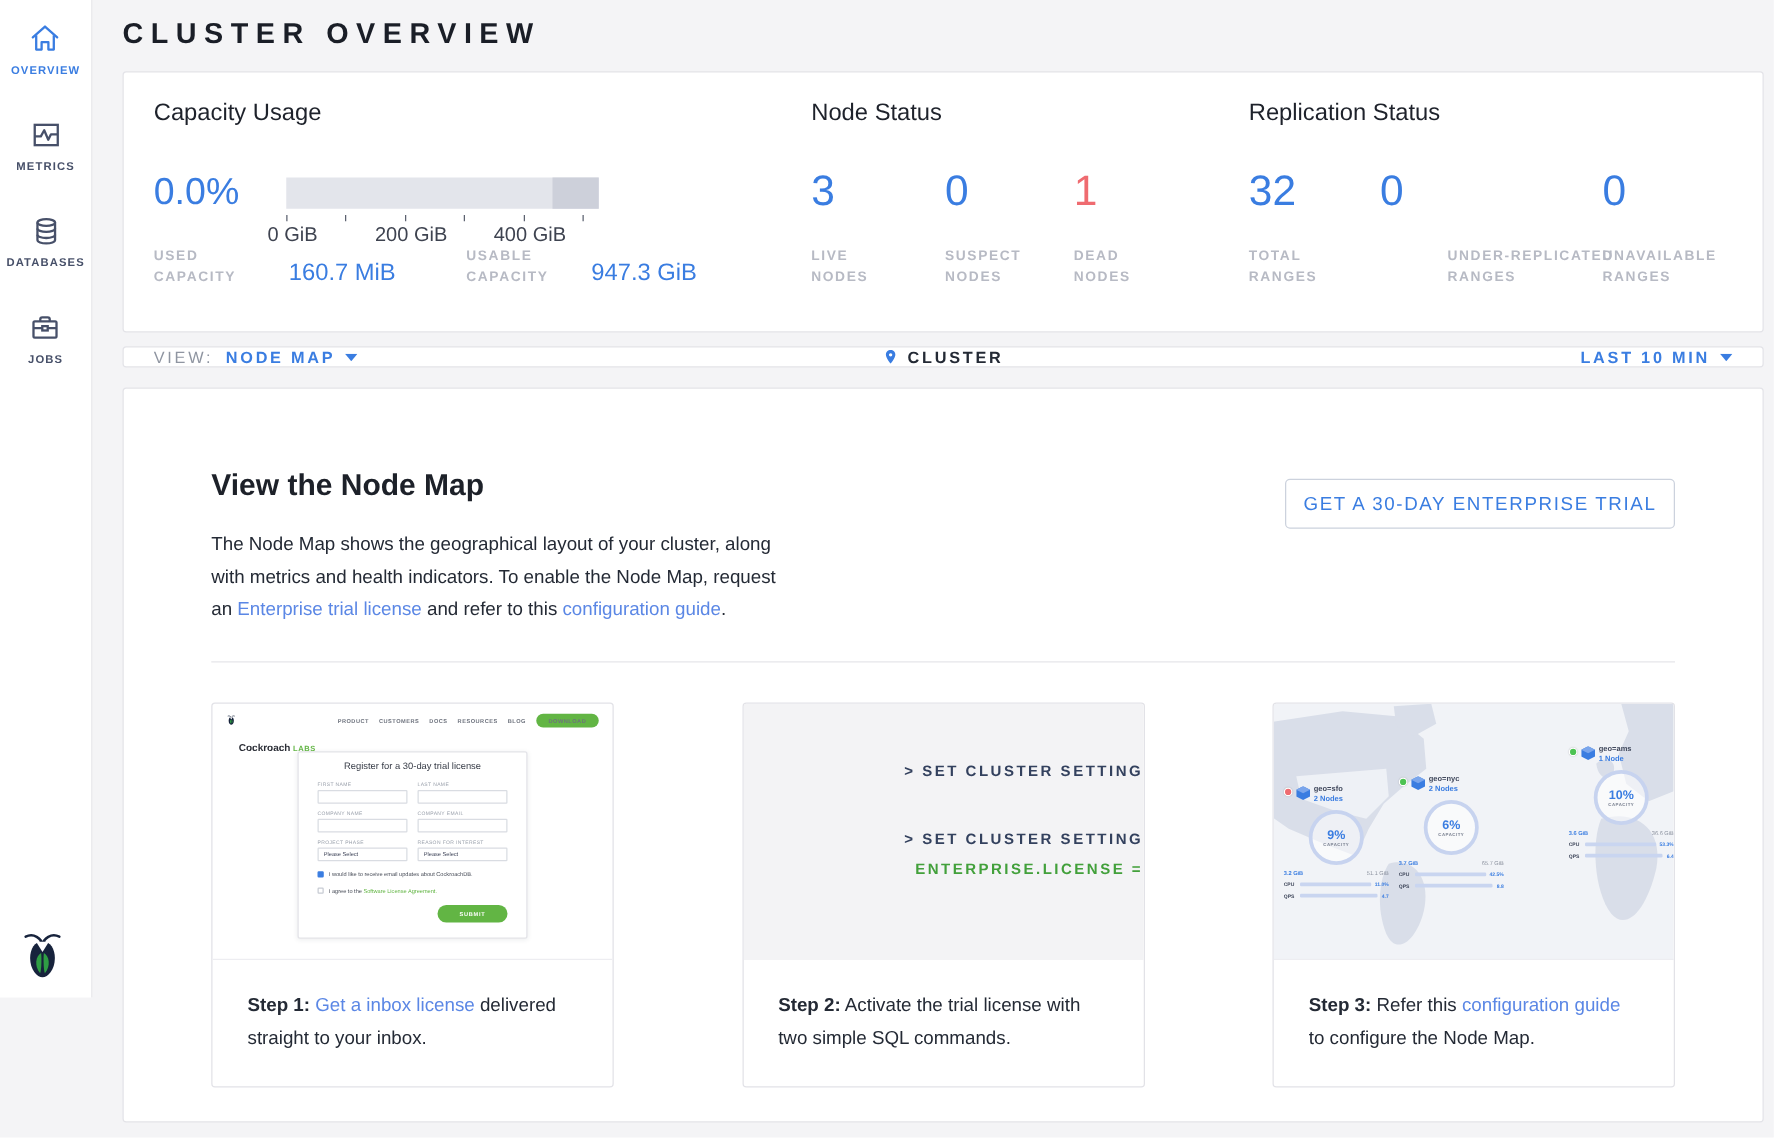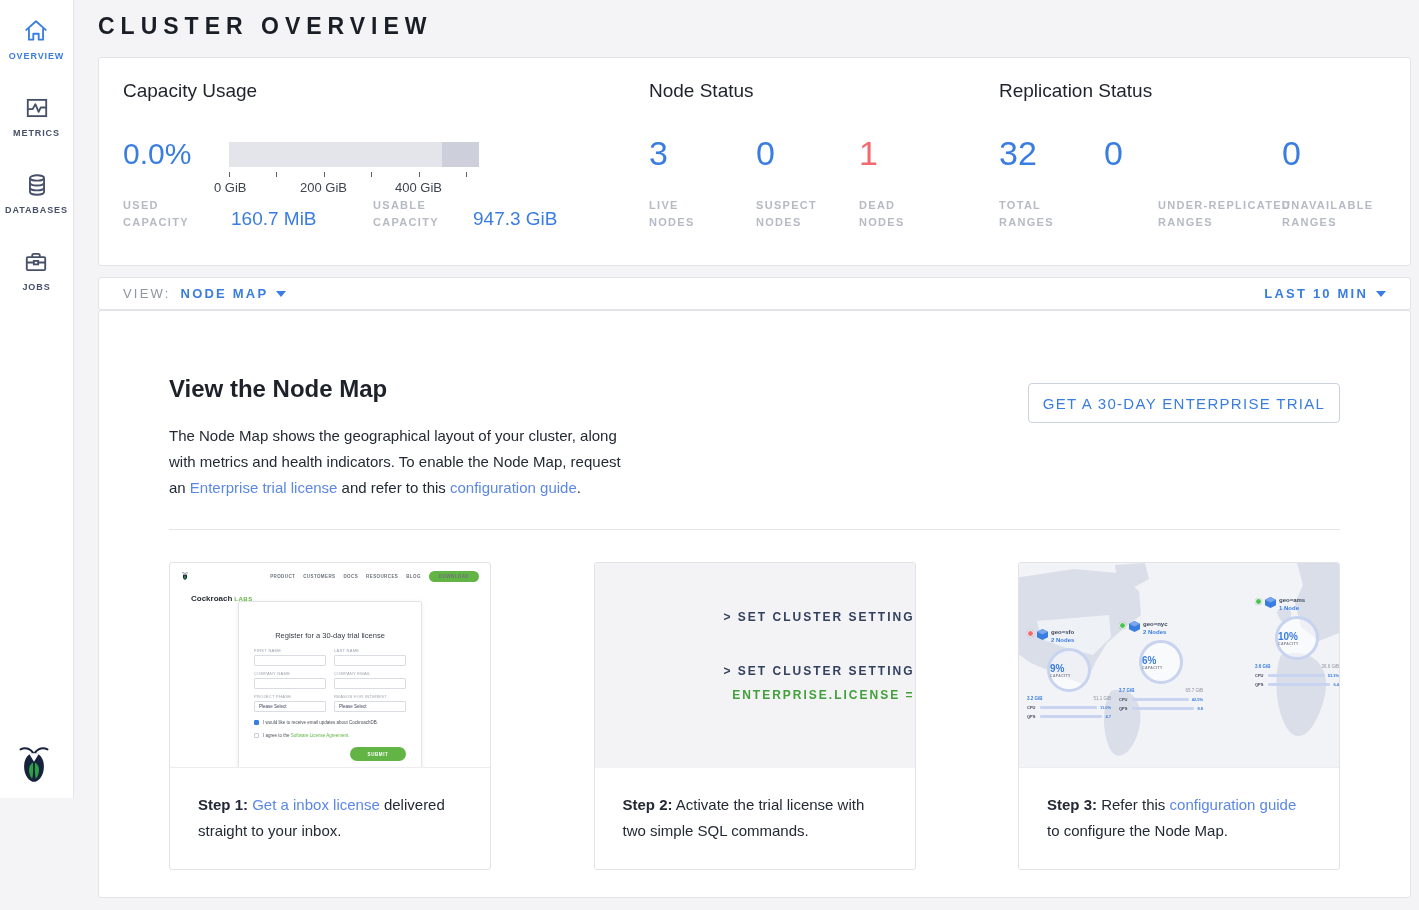--- a/index.html
+++ b/index.html
@@ -23,33 +23,33 @@
   .side-item.active { color:#3a7de1; }
   .side-logo { position:absolute; left:15px; bottom:12px; width:38px; height:44px; }
   
   .page-title {
     position:absolute; left:98px; top:13px;
     font-size:23px; font-weight:600; letter-spacing:6px; color:#1a1e27;
   }
   
   .panel { position:absolute; background:#fff; border:1px solid #e3e3e8; border-radius:3px; }
   .top-panel  { left:98px; top:57px;  width:1313px; height:209px; }
-  .view-bar   { left:98px; top:277px; width:1313px; height:33px; display:flex; align-items:center; padding:0 24px; }
+  .view-bar   { left:98px; top:277px; width:1313px; height:17px; display:flex; align-items:center; padding:0 24px; }
   .main-panel { left:98px; top:310px; width:1313px; height:588px; }
 
   
   .sec-title { position:absolute; font-size:19px; font-weight:500; color:#1e222b; }
   .big-num { position:absolute; font-size:34px; font-weight:400; color:#3a7de1; line-height:1; }
   .big-num.dead { color:#ef6b70; }
   .stat-label { position:absolute; font-size:11px; font-weight:700; letter-spacing:1.3px; color:#b7bac4; line-height:17px; text-transform:uppercase; }
   .pct { position:absolute; left:24px; top:79px; font-size:30px; font-weight:500; color:#3a7de1; }
   .cap-bar { position:absolute; left:130px; top:84px; width:250px; height:25px; background:#e3e5eb; }
   .cap-bar .reserved { position:absolute; right:0; top:0; height:25px; width:15%; background:#cdd0da; }
   .cap-tick { position:absolute; top:114px; width:1px; height:5px; background:#5c6270; }
-  .cap-tick-label { position:absolute; top:122px; font-size:13px; color:#3e4350; }
+  .cap-tick-label { position:absolute; top:122px; font-size:16px; color:#3e4350; }
   .cap-value { position:absolute; font-size:19px; color:#3a7de1; }
 
   
   .vb-left { display:flex; align-items:center; gap:10px; }
   .vb-label { font-size:13px; letter-spacing:2.2px; color:#8f95a1; font-weight:500; }
   .vb-drop { display:flex; align-items:center; gap:8px; color:#3a7de1; font-size:13px; letter-spacing:2.2px; font-weight:600; cursor:pointer; }
   .vb-center { position:absolute; left:0; right:0; display:flex; justify-content:center; align-items:center; gap:7px; pointer-events:none; }
   .vb-scope { font-size:13px; letter-spacing:2.2px; font-weight:600; color:#242a35; }
   .vb-right { margin-left:auto; display:flex; align-items:center; gap:8px; color:#3a7de1; font-size:13px; letter-spacing:2.2px; font-weight:600; cursor:pointer; }
   .caret { width:10px; height:6px; }
@@ -74,21 +74,21 @@
 
   
   .mini-head { height:26px; display:flex; align-items:center; padding:0 11px; }
   .mini-logo { display:flex; align-items:baseline; gap:2px; }
   .mini-logo svg { width:8px; height:10px; align-self:center; }
   .mini-logo .mname { font-size:8px; font-weight:700; color:#2a2d35;margin-top:45px; }
   .mini-logo .msuffix { font-size:6px; font-weight:700; color:#62b544; letter-spacing:0.5px; }
   .mini-nav { margin-left:auto; display:flex; align-items:center; gap:8px; }
   .mini-nav span { font-size:4.5px; font-weight:700; color:#6d727d; letter-spacing:0.4px; }
   .mini-dl { background:#62b544; color:#fff; font-size:4.5px; font-weight:700; letter-spacing:0.5px; padding:3px 10px; border-radius:9px; }
-  .mini-form { width:184px; margin:12px auto 0 auto; background:#fff; border:1px solid #e3e3e8; border-radius:2px; box-shadow:0 1px 4px rgba(30,35,50,0.08); padding:29px 15px 12px 15px; }
+  .mini-form { width:184px; margin:12px auto 0 auto; background:#fff; border:1px solid #e3e3e8; border-radius:2px; box-shadow:0 1px 4px rgba(30,35,50,0.08); padding:6px 15px 12px 15px; }
   .mini-form-title { text-align:center; font-size:7.5px; color:#363b46; margin-bottom:8px; }
   .mini-grid { display:grid; grid-template-columns:1fr 1fr; column-gap:8px; row-gap:5px; }
   .mf-label { font-size:4px; color:#9ba1ac; letter-spacing:0.3px; margin-bottom:2px; }
   .mf-input { height:11px; border:1px solid #d9dce2; border-radius:1px; }
   .mf-select { height:11px; border:1px solid #d9dce2; border-radius:1px; font-size:4.5px; color:#40465a; display:flex; align-items:center; padding-left:4px; }
   .mf-check { display:flex; align-items:center; gap:4px; margin-top:8px; }
   .mf-box { width:5px; height:5px; border:1px solid #c7cbd3; border-radius:1px; flex:none; }
   .mf-box.checked { background:#3a7de1; border-color:#3a7de1; }
   .mf-ctext { font-size:4.5px; color:#4a4f5a; }
   .mf-ctext .glink { color:#62b544; }
@@ -104,21 +104,21 @@
   .map-media { background:#f1f3f7; }
   .map-media svg.land { position:absolute; inset:0; }
   .loc { position:absolute; width:84px; }
   .loc-head { display:flex; align-items:flex-start; gap:3px; }
   .loc-dot { width:7px; height:7px; border-radius:50%; border:1.5px solid #fff; box-shadow:0 0 1px rgba(0,0,0,.3); flex:none; margin-top:1px; }
   .loc-dot.live { background:#4dc353; }
   .loc-dot.dead { background:#ef6b70; }
   .loc-cube { width:11px; height:11px; flex:none; }
   .loc-name { font-size:6px; font-weight:700; color:#40485c; line-height:7px; }
   .loc-nodes { font-size:6px; font-weight:700; color:#3a7de1; line-height:8px; }
-  .loc-ring { width:44px; height:44px; border:3px solid #c7d3ef; border-radius:50%; margin:4px auto 0 auto; display:flex; flex-direction:column; align-items:flex-start; justify-content:center; background:rgba(255,255,255,.55); }
+  .loc-ring { width:44px; height:44px; border:3px solid #c7d3ef; border-radius:50%; margin:4px auto 0 auto; display:flex; flex-direction:column; align-items:center; justify-content:center; background:rgba(255,255,255,.55); }
   .loc-pct { font-size:10px; font-weight:700; color:#3a7de1; line-height:11px; }
   .loc-cap { font-size:3.5px; font-weight:700; letter-spacing:0.4px; color:#7d8493; }
   .loc-stats { margin-top:3px; }
   .loc-row { display:flex; align-items:center; gap:3px; line-height:7px; margin-top:2px; }
   .loc-used { font-size:4.5px; color:#3a7de1; font-weight:700; }
   .loc-total { font-size:4.5px; color:#8d93a0; margin-left:auto; }
   .loc-mlabel { font-size:4px; font-weight:700; color:#40485c; width:10px; }
   .loc-bar { flex:1; height:3px; background:#c9d5f0; border-radius:1px; }
   .loc-val { font-size:4px; font-weight:700; color:#3a7de1; }
 </style>
@@ -210,20 +210,26 @@
 
 <section class="panel view-bar">
   <div class="vb-left">
     <span class="vb-label">VIEW:</span>
     <span class="vb-drop">
       <span>NODE MAP</span>
       <svg class="caret" viewBox="0 0 10 6">
           <path d="M0 0 L10 0 L5 6 Z" fill="#3a7de1"></path>
         </svg>
     </span>
+  </div>
+  <div class="vb-center">
+    <svg width="13" height="17" viewBox="0 0 24 24">
+        <path fill-rule="evenodd" d="M12 2 C8 2 5 5 5 9 C5 14 12 22 12 22 C12 22 19 14 19 9 C19 5 16 2 12 2 Z M12 11.5 A2.5 2.5 0 1 1 12 6.5 A2.5 2.5 0 0 1 12 11.5 Z" fill="#3a7de1"></path>
+      </svg>
+    <span class="vb-scope">CLUSTER</span>
   </div>
   <div class="vb-right">
     <span>LAST 10 MIN</span>
     <svg class="caret" viewBox="0 0 10 6">
         <path d="M0 0 L10 0 L5 6 Z" fill="#3a7de1"></path>
       </svg>
   </div>
 </section>
 
 <section class="panel main-panel">

